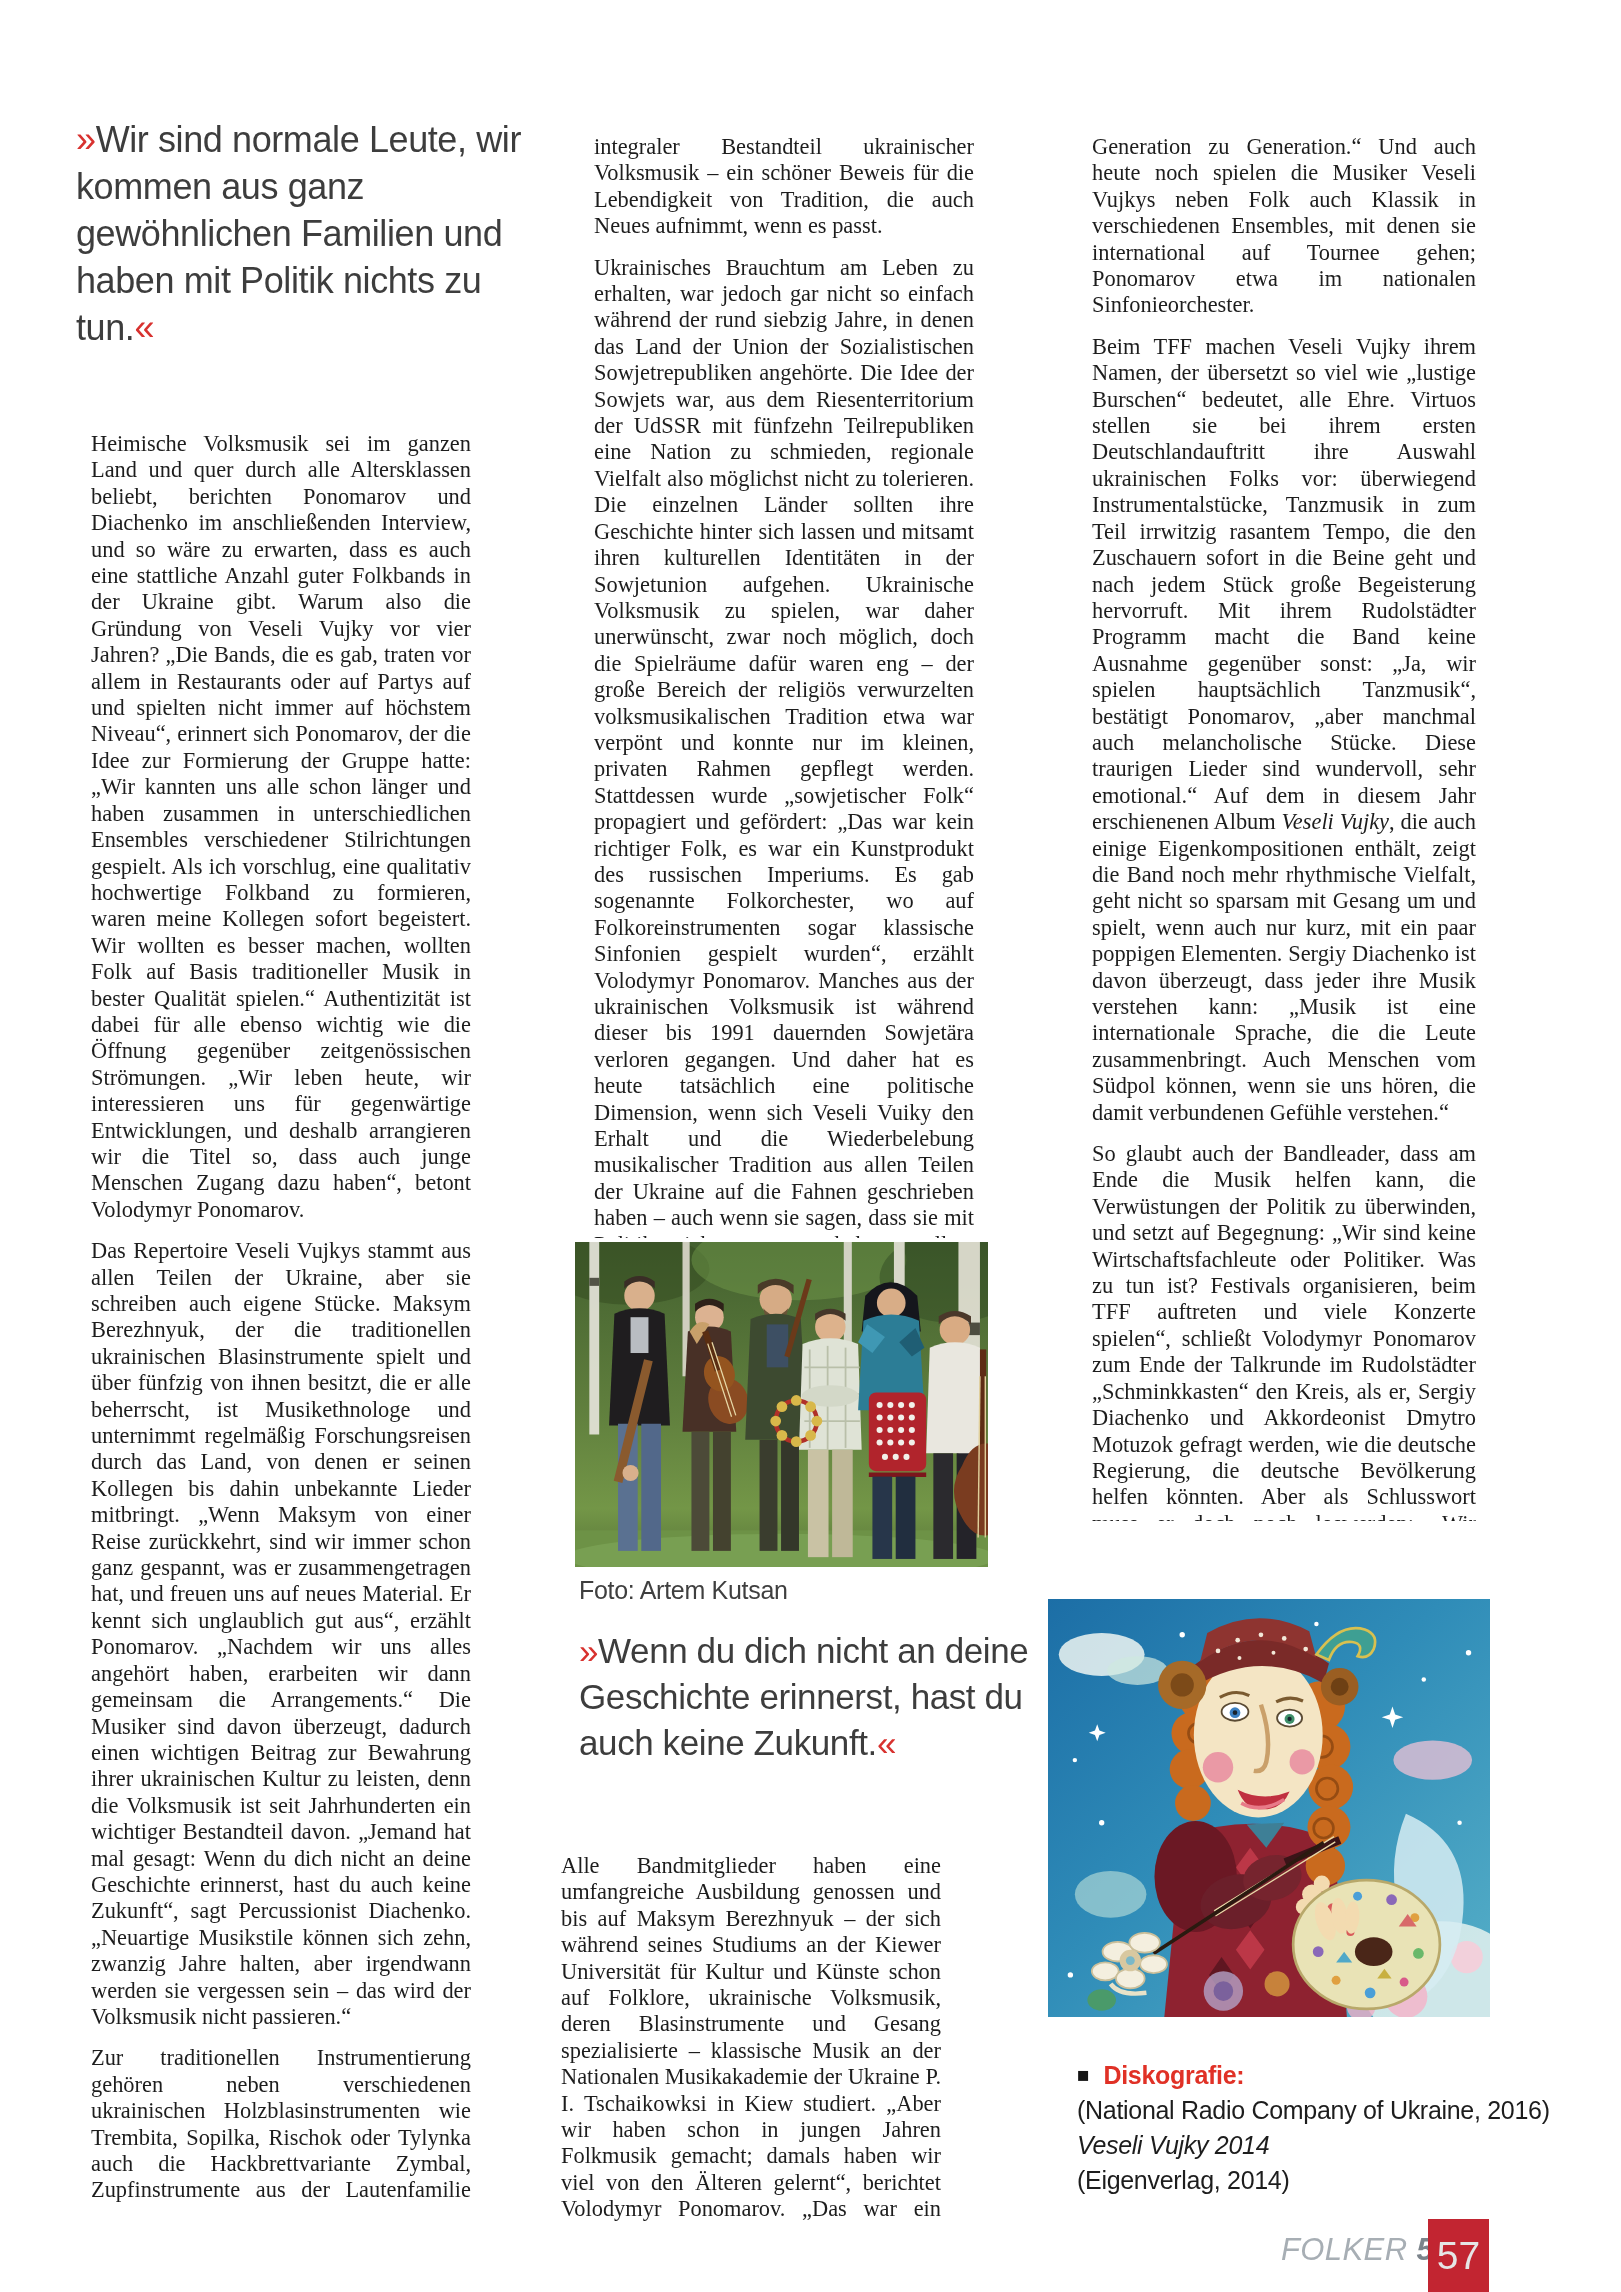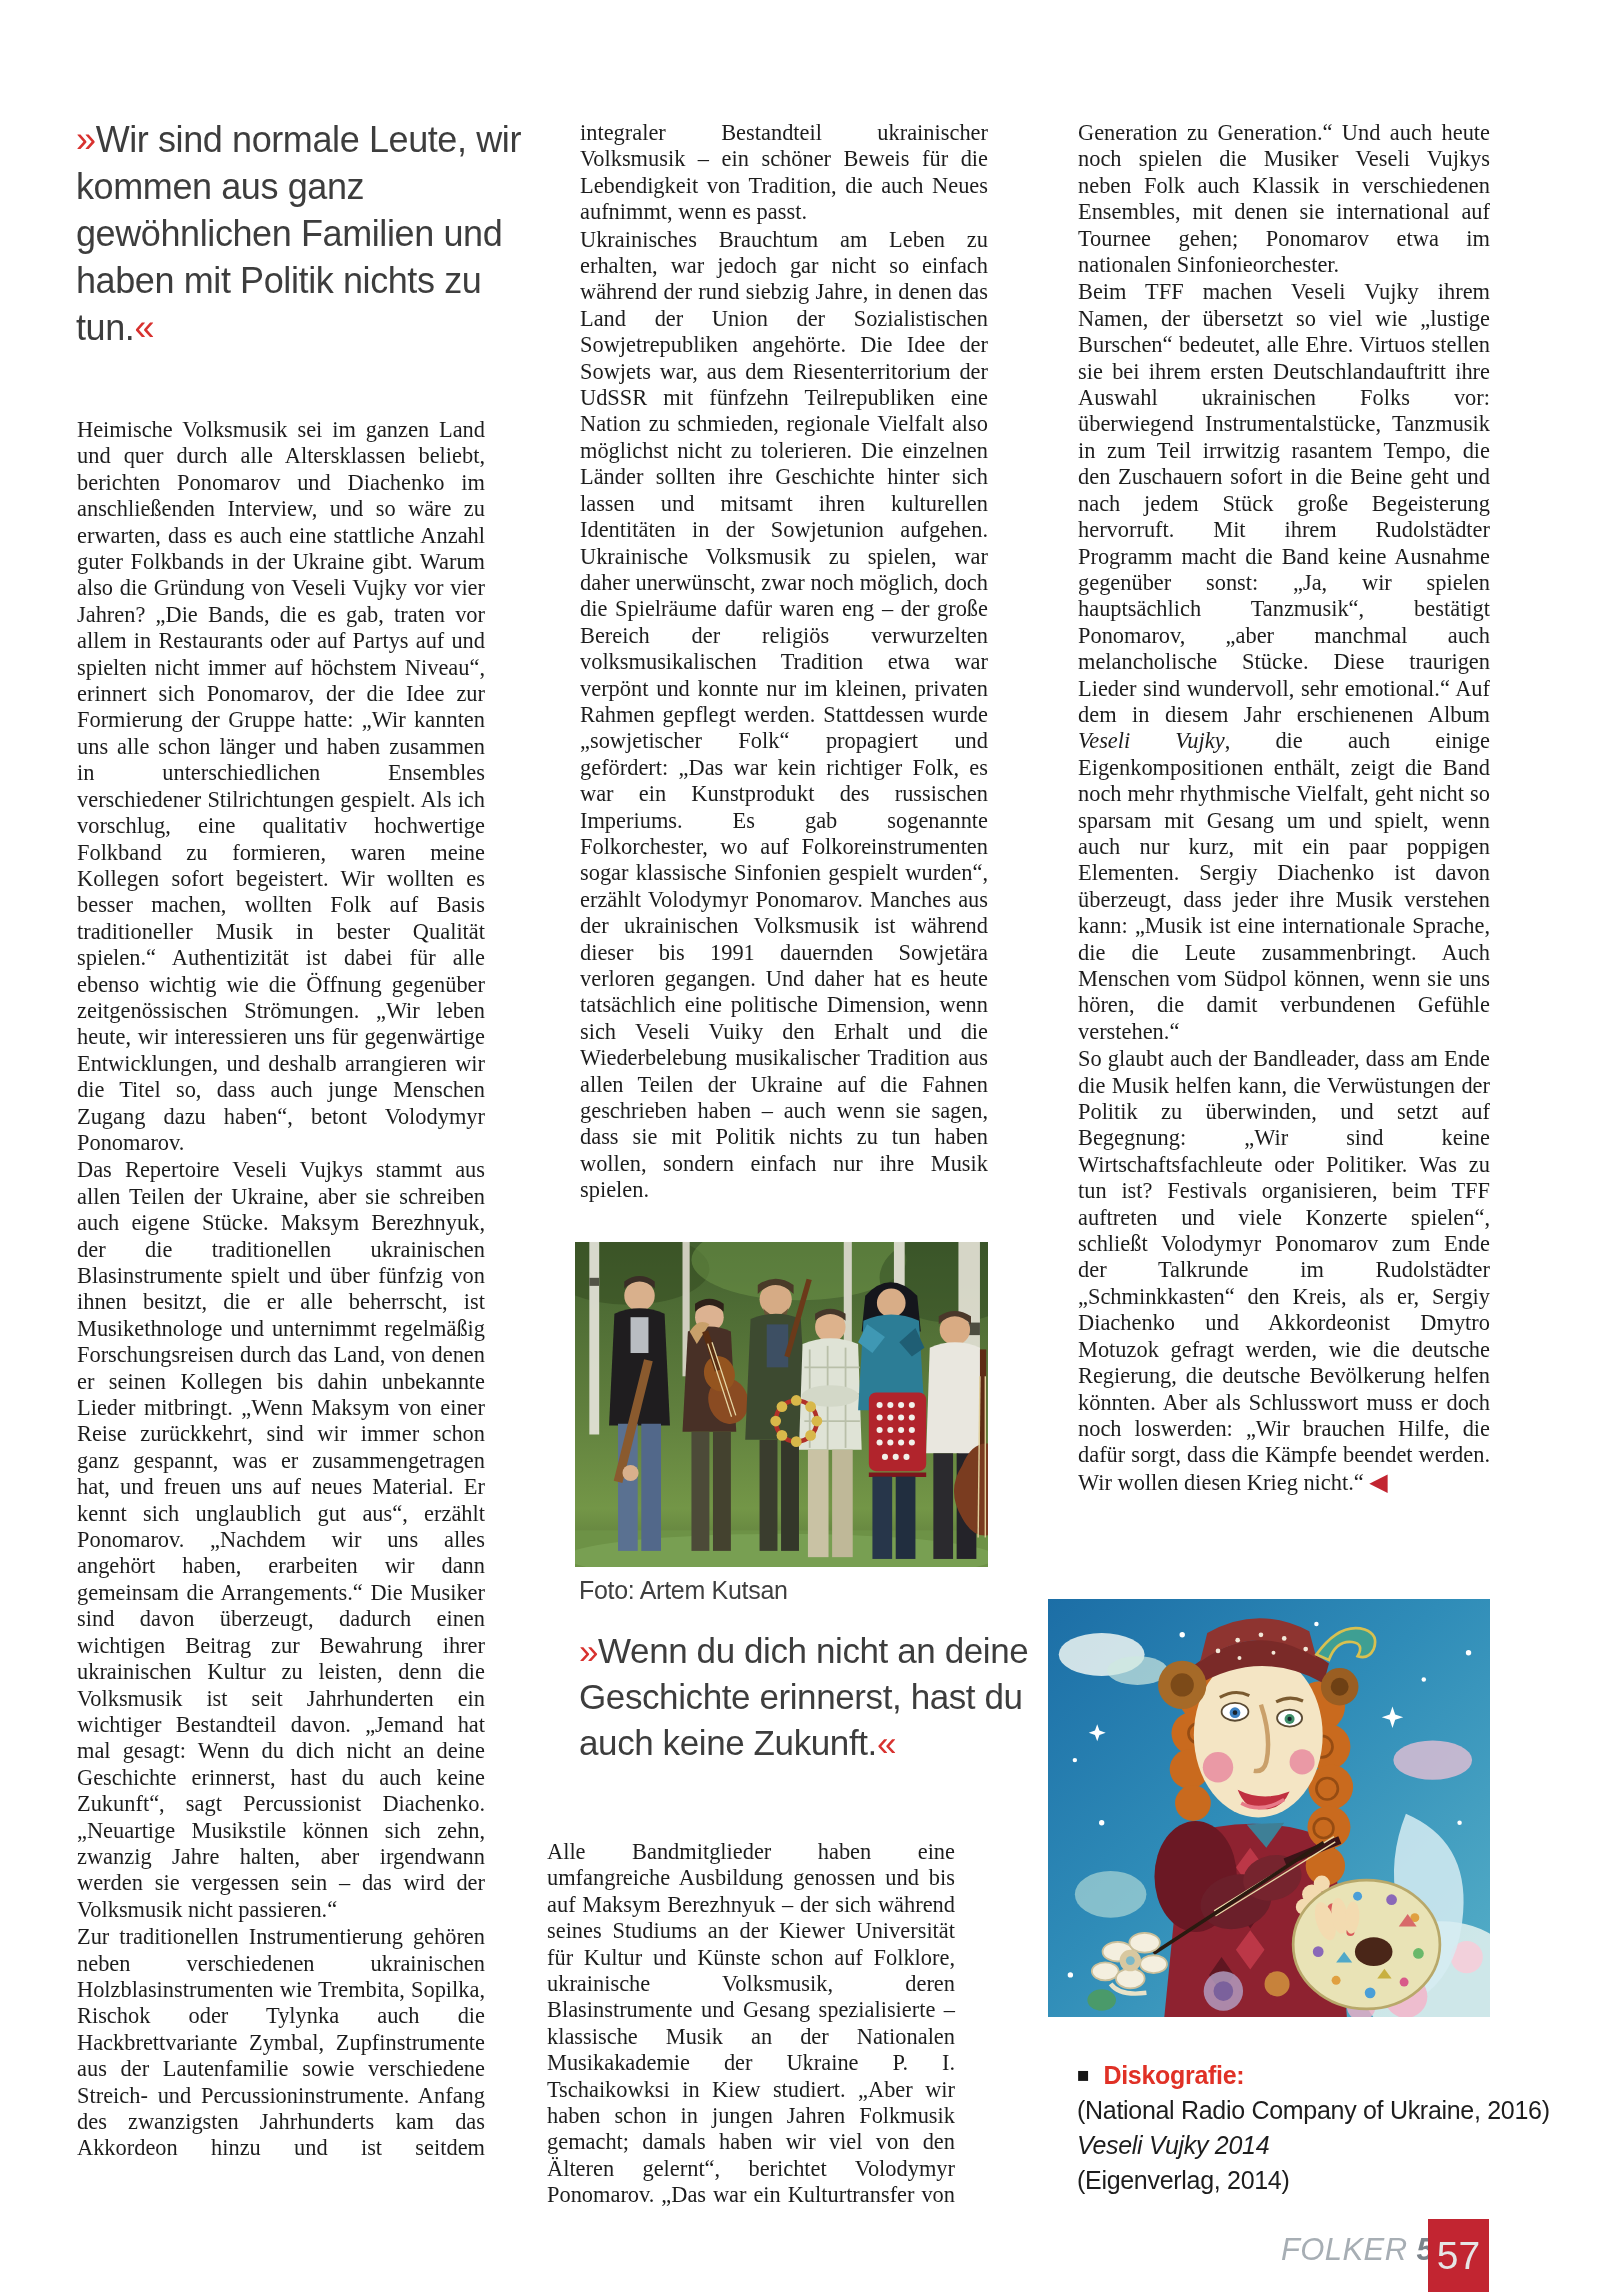--- a/index.html
+++ b/index.html
@@ -13,21 +13,21 @@
     color:#3d3d3d;font-weight:400;letter-spacing:-0.4px;
   }
   .pq1{left:76px;top:116px;width:466px;font-size:36px;line-height:47px;}
   .pq2{left:579px;top:1628px;width:491px;font-size:35px;line-height:46px;}
   .pq .mark{color:#d8322f;}
   
   .body-col{
     position:absolute;font-size:22.4px;line-height:26.4px;color:#1d1d1d;
     text-align:justify;hyphens:auto;-webkit-hyphens:auto;overflow:hidden;
   }
-  .body-col p{margin:1px;}
+  .body-col p{margin:15px;}
   .body-col p.cont{text-align-last:justify;}
   .col1{left:76px;top:416px;width:410px;height:1787px;}
   .col2top{left:579px;top:119px;width:410px;height:1119px;}
   .col2bottom{left:546px;top:1838px;width:410px;height:387px;}
   .col3{left:1077px;top:119px;width:414px;height:1402px;}
   .it{font-style:italic;}
   .endmark{color:#c22531;font-size:24px;}
   
   .photo-wrap{position:absolute;left:575px;top:1242px;width:413px;height:325px;}
   .photo-wrap svg{display:block;width:100%;height:100%;}

